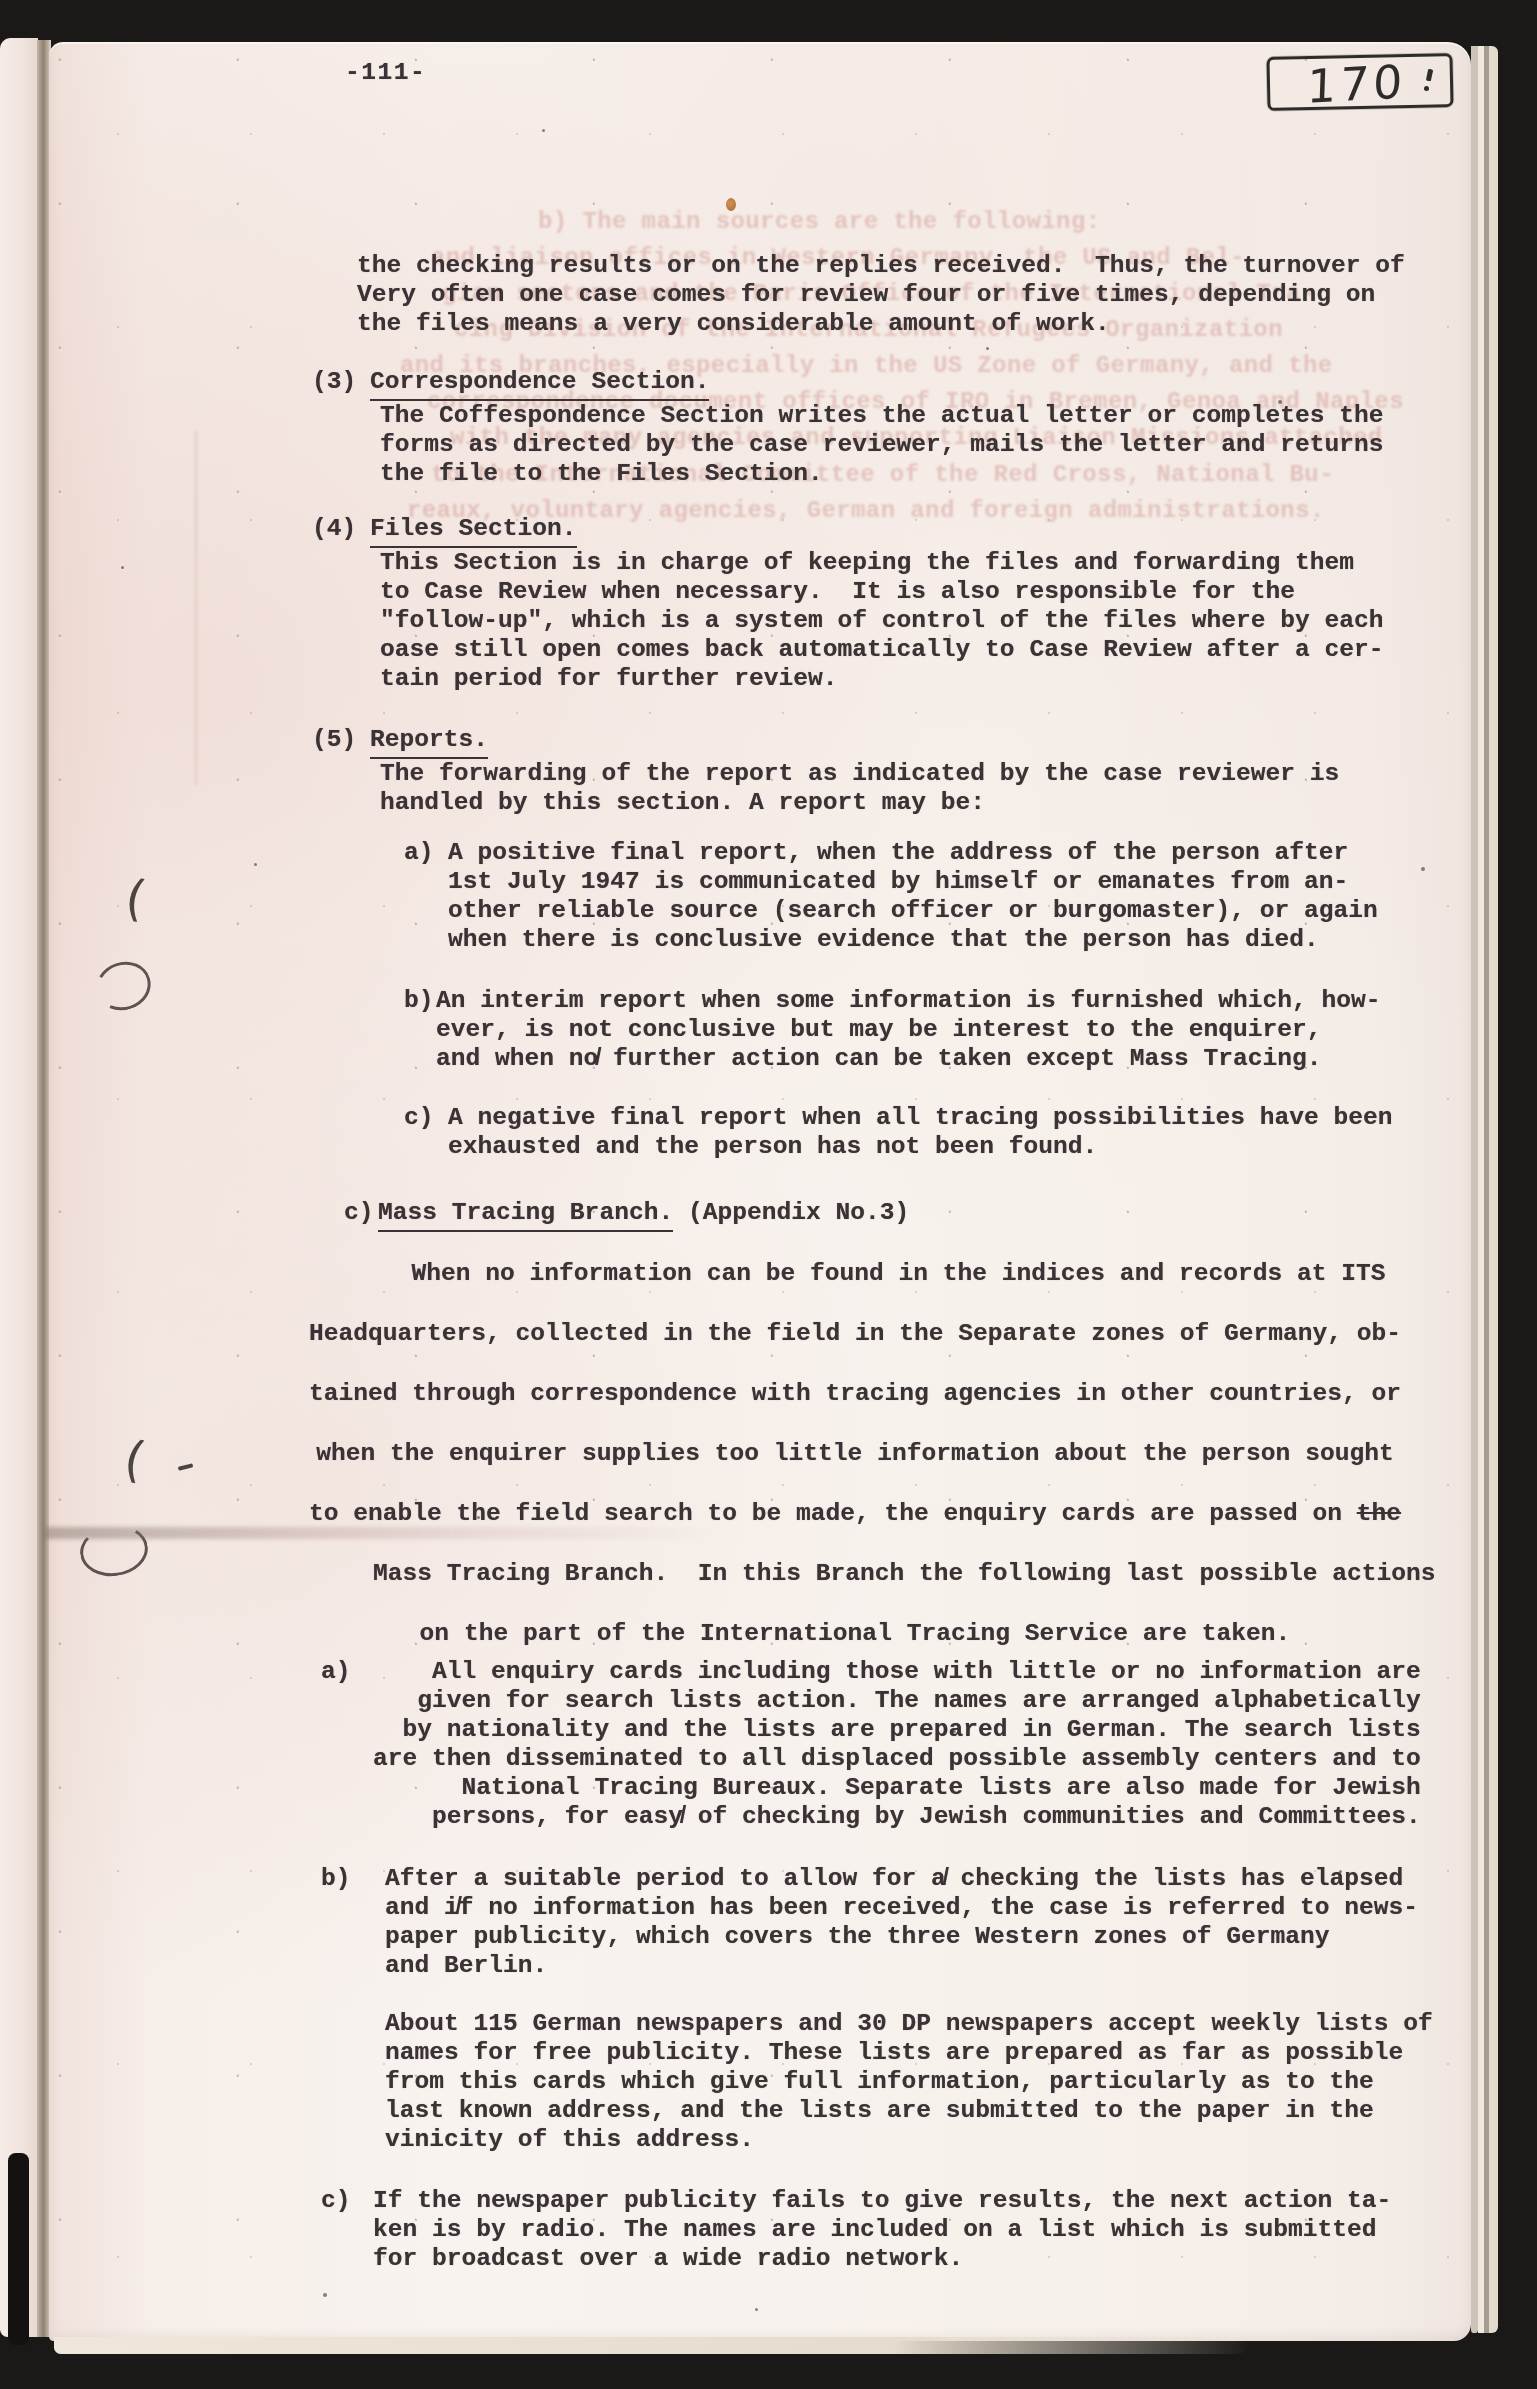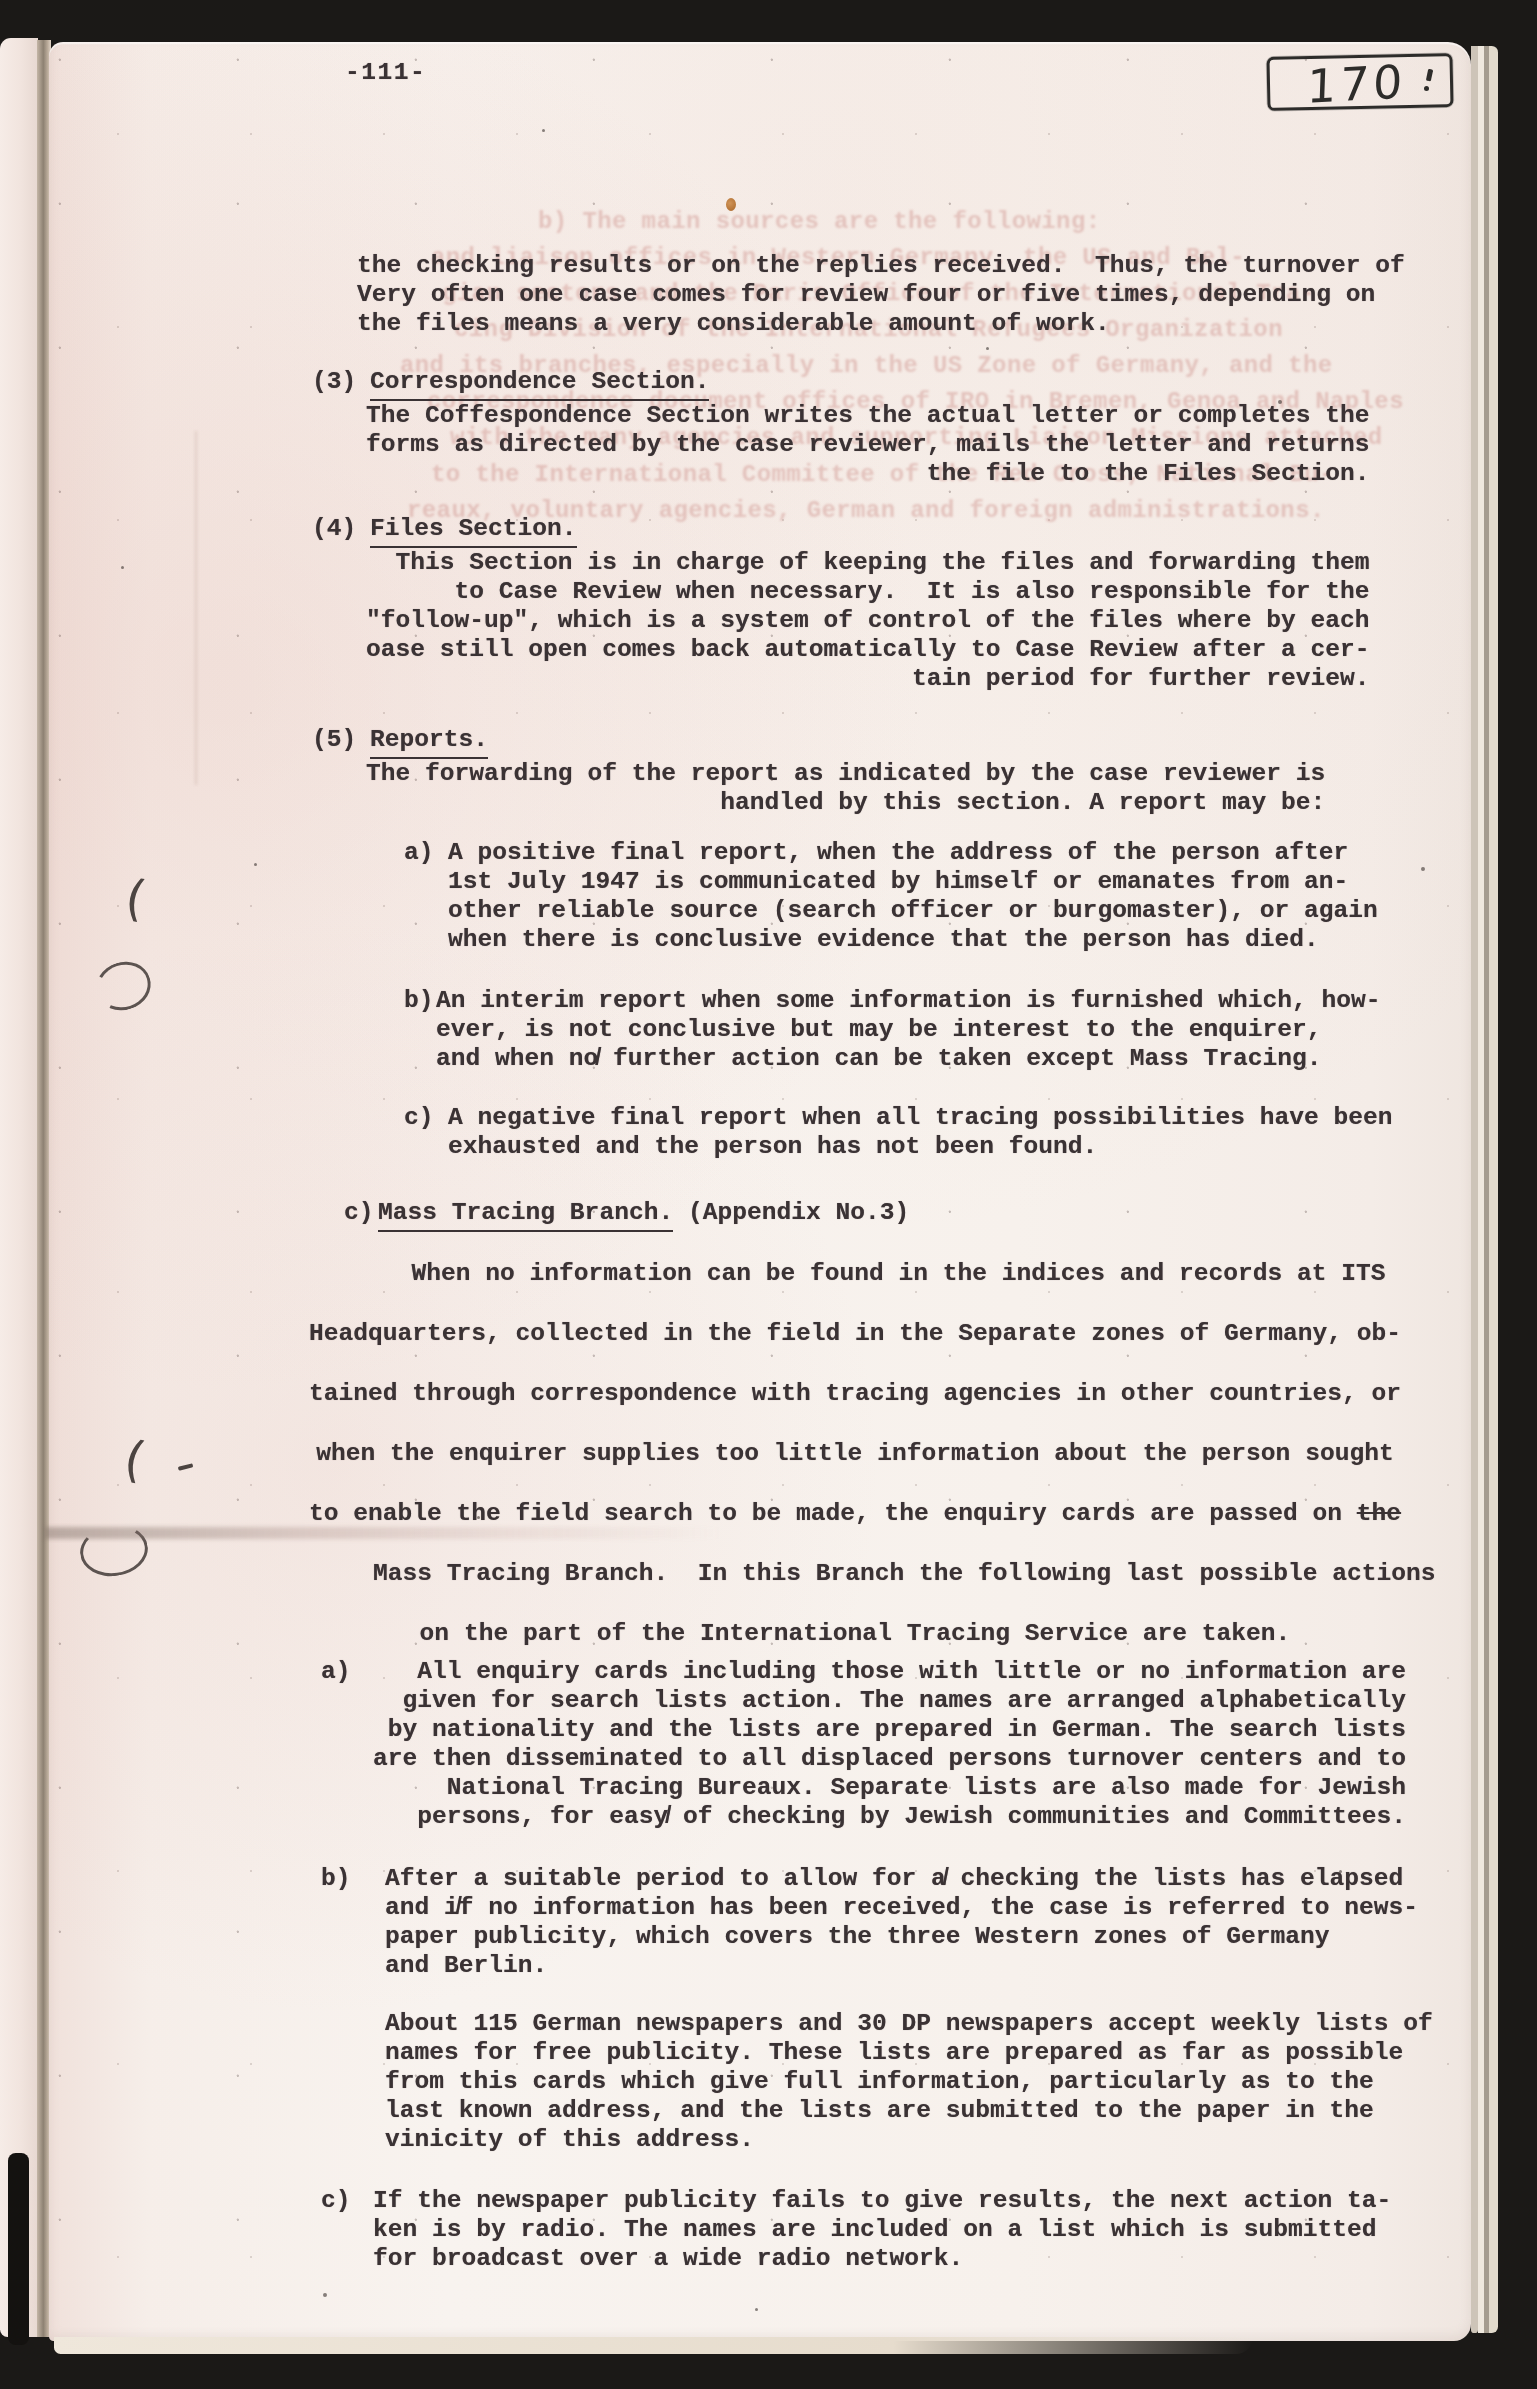--- a/index.html
+++ b/index.html
@@ -32,21 +32,21 @@
   .e4{left:1489px;width:8.5px;background:#e2dacc;border-radius:0 6.2px 6.2px 0;}
   .under-page{position:absolute;left:54px;top:2337px;width:1199px;height:17px;
     background:linear-gradient(90deg,#efe7db,#e6dccd 70%,transparent);border-radius:0 0 20px 7.7px;}
   .bottom-gap{position:absolute;left:7.7px;top:2153px;width:21.5px;height:192px;background:#141210;border-radius:7.7px;}
   
   .tx{position:absolute;color:#3a3234;font-weight:700;font-size:24.6px;line-height:29px;
       text-shadow:0 0 0.8px rgba(58,48,50,0.55);}
   .tline, .row, .num, .lbl, .u, .tail, .struck, .pageno, .ghost-line{white-space:pre;}
   .lines .tline{white-space:pre;}
   .num{display:inline-block;width:58px;}
-  .ind{margin-left:54px;text-align:right;}
+  .ind{margin-left:68px;}
   .u{display:inline-block;border-bottom:2.3px solid #3a3234;padding-bottom:3.1px;}
   .item .lbl{position:absolute;left:0;top:0;}
   .item{padding-left:0;}
   .dbl .tline,.dbl .row{line-height:60px;text-align:center;}
   .dbl .tline:first-child{text-indent:87px;}
   .struck{text-decoration:line-through;text-decoration-thickness:2.3px;}
   .pageno{letter-spacing:1.5px;}
   
   .ghost-line{position:absolute;color:#d29b95;font-weight:700;font-size:24px;opacity:.5;
     filter:blur(1.2px);letter-spacing:0.4px;}
@@ -187,21 +187,21 @@
         <div class="tline">on the part of the International Tracing Service are taken.</div>
       </div>
   </div>
 
   <div class="tx item" style="left:321px;top:1657px;">
     <span class="lbl">a)</span>
     <div class="lines" style="margin-left:52px;text-align:right;">
         <div class="tline">All enquiry cards including those with little or no information are</div>
         <div class="tline">given for search lists action. The names are arranged alphabetically</div>
         <div class="tline">by nationality and the lists are prepared in German. The search lists</div>
-        <div class="tline">are then disseminated to all displaced persons turnover centers and to</div>
+        <div class="tline">are then disseminated to all displaced possible assembly centers and to</div>
         <div class="tline">National Tracing Bureaux. Separate lists are also made for Jewish</div>
         <div class="tline">persons, for easy̸ of checking by Jewish communities and Committees.</div>
       </div>
   </div>
 
   <div class="tx item" style="left:321px;top:1864px;">
     <span class="lbl">b)</span>
     <div class="lines" style="margin-left:64px;">
         <div class="tline">After a suitable period to allow for a̸ checking the lists has elapsed</div>
         <div class="tline">and i̸f no information has been received, the case is referred to news-</div>

